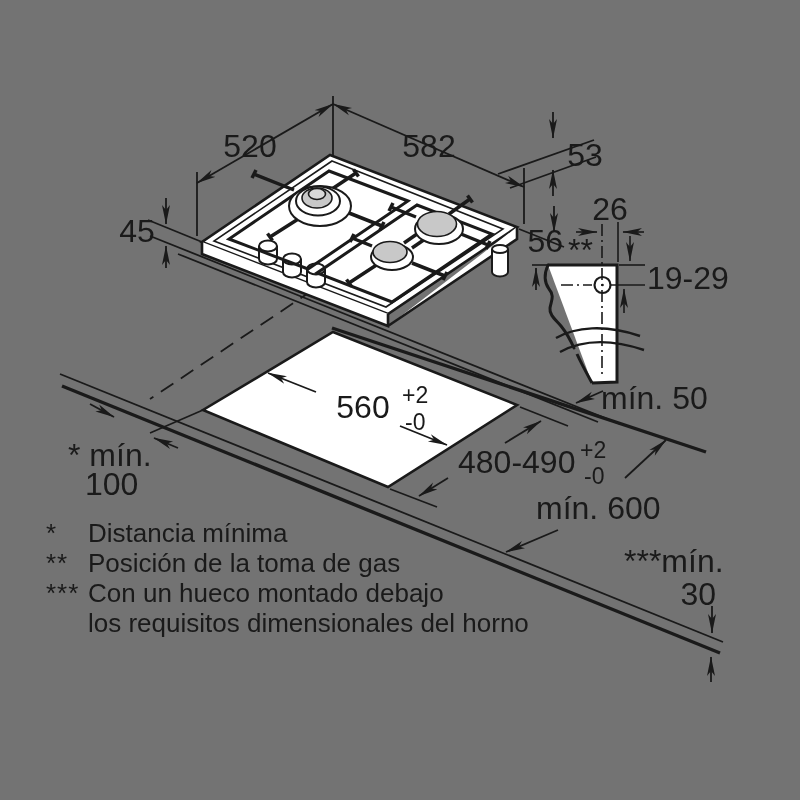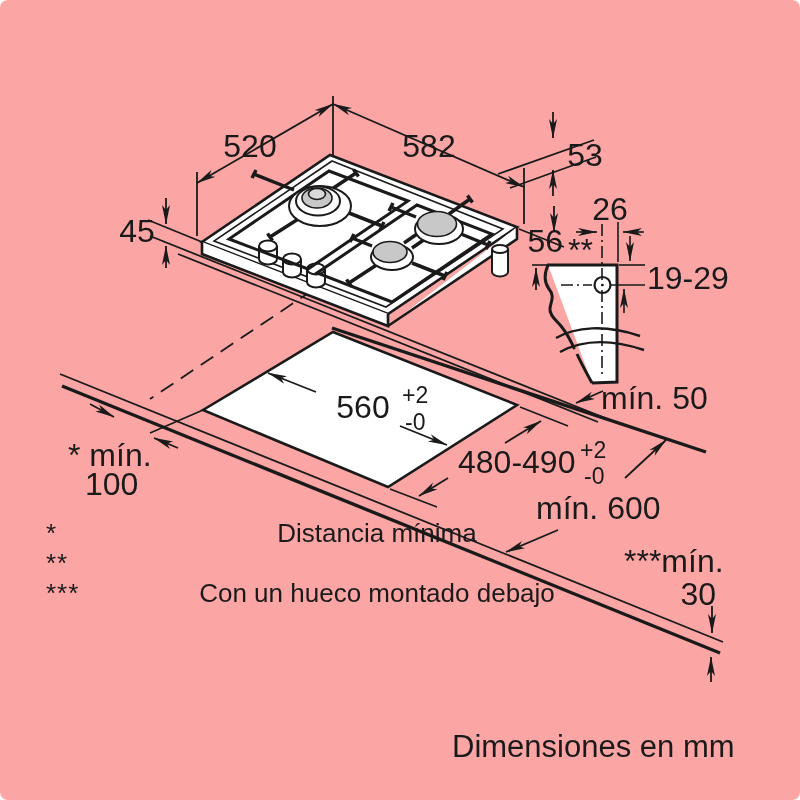--- a/index.html
+++ b/index.html
@@ -1,25 +1,25 @@
 <!DOCTYPE html>
 <html><head>
 <meta charset="utf-8">
 <style>
   html,body{margin:0;padding:0;background:#ffffff;}
-  .page{position:relative;width:800px;height:800px;background:#fca5a5;overflow:hidden;
-        font-family:"Liberation Sans", sans-serif;color:#1a1a1a;border-radius:8px;}
+  .page{position:relative;width:800px;height:800px;background:#737373;overflow:hidden;
+        font-family:"Liberation Sans", sans-serif;color:#1a1a1a;}
   svg{position:absolute;left:0;top:0;}
   svg text{font-family:"Liberation Sans", sans-serif;fill:#1a1a1a;}
   .dim{font-size:32px;}
   .tol{font-size:23px;}
   .footnotes{position:absolute;left:46px;top:518px;width:620px;font-size:26px;line-height:30px;}
   .fn-row{display:flex;align-items:flex-start;}
   .fn-marker{width:42px;flex:0 0 42px;letter-spacing:1px;}
-  .fn-text{flex:1 1 auto;text-align:center;}
+  .fn-text{flex:1 1 auto;}
   .units-note{position:absolute;left:452px;top:729px;font-size:31px;}
 </style>
 </head>
 <body>
 
 <div class="page">
 <svg width="800" height="800" viewBox="0 0 800 800">
   <defs>
     <marker id="ah" markerWidth="20" markerHeight="10" refX="19" refY="4.5" orient="auto-start-reverse" markerUnits="userSpaceOnUse">
       <path d="M0,0.5 L19.5,4.5 L0,8.5 L5,4.5 Z" fill="#1a1a1a"></path>
@@ -209,24 +209,25 @@
 <div class="footnotes">
   <div class="fn-row">
     <div class="fn-marker">*</div>
     <div class="fn-text">
       <div>Distancia mínima</div>
     </div>
   </div>
   <div class="fn-row">
     <div class="fn-marker">**</div>
     <div class="fn-text">
+      <div>Posición de la toma de gas</div>
     </div>
   </div>
   <div class="fn-row">
     <div class="fn-marker">***</div>
     <div class="fn-text">
       <div>Con un hueco montado debajo</div>
+      <div>los requisitos dimensionales del horno</div>
     </div>
   </div>
 </div>
 
-<div class="units-note">Dimensiones en mm</div>
 </div>
 
 </body></html>

